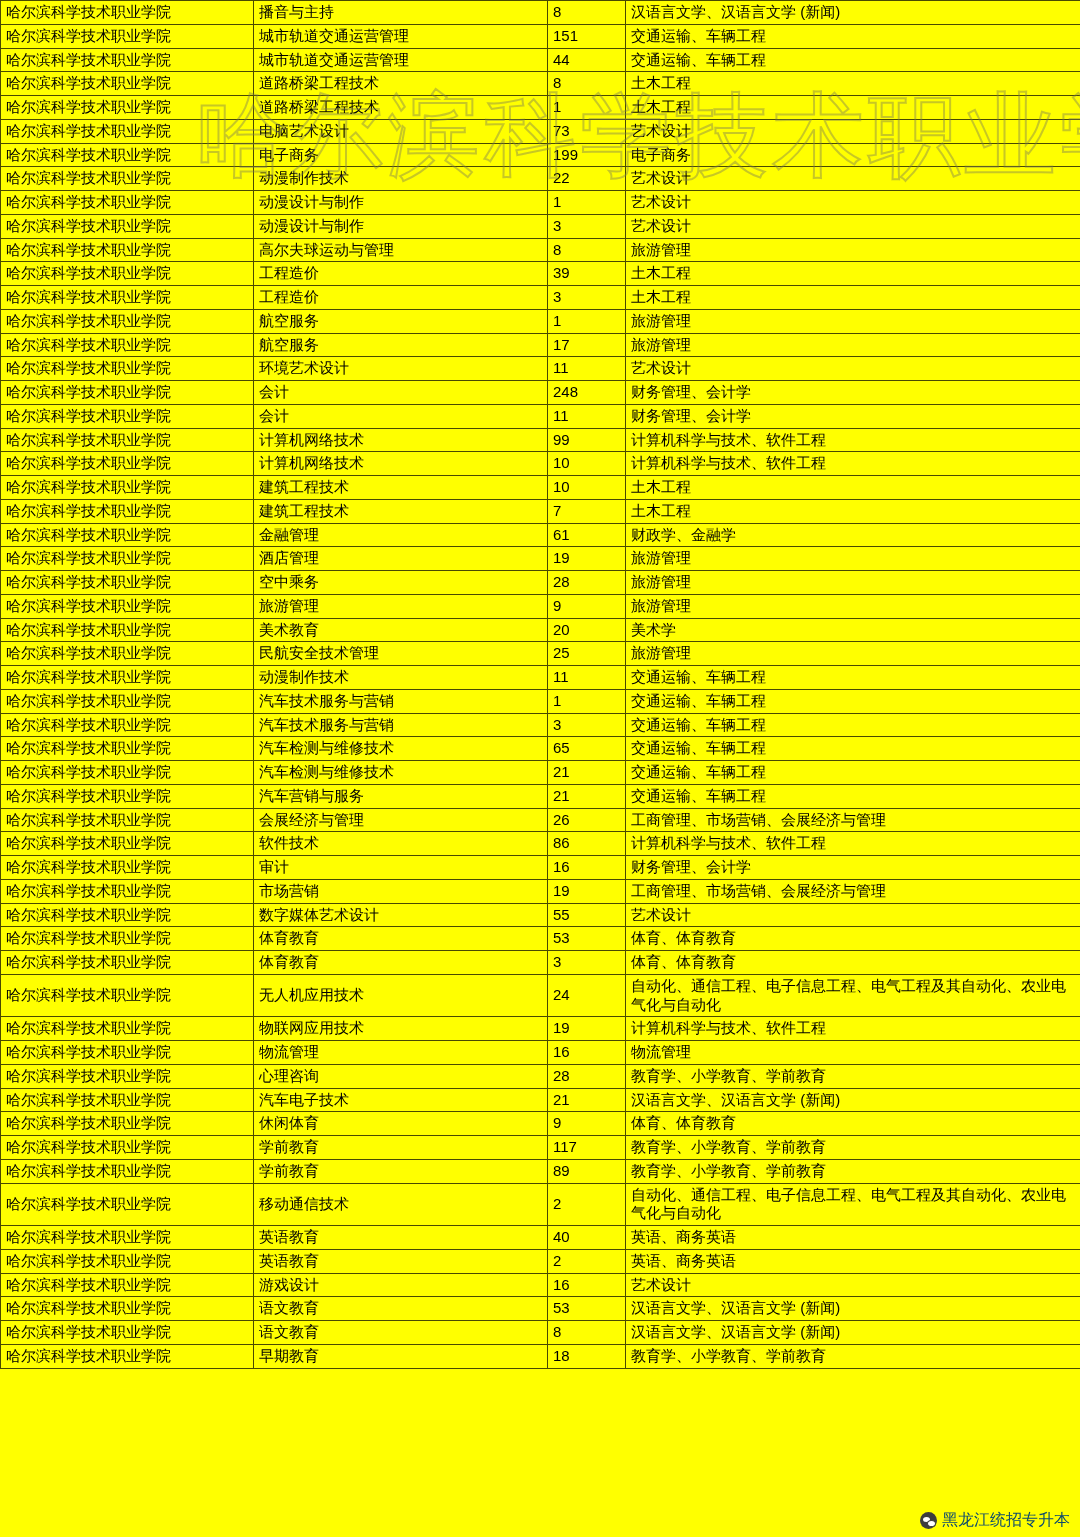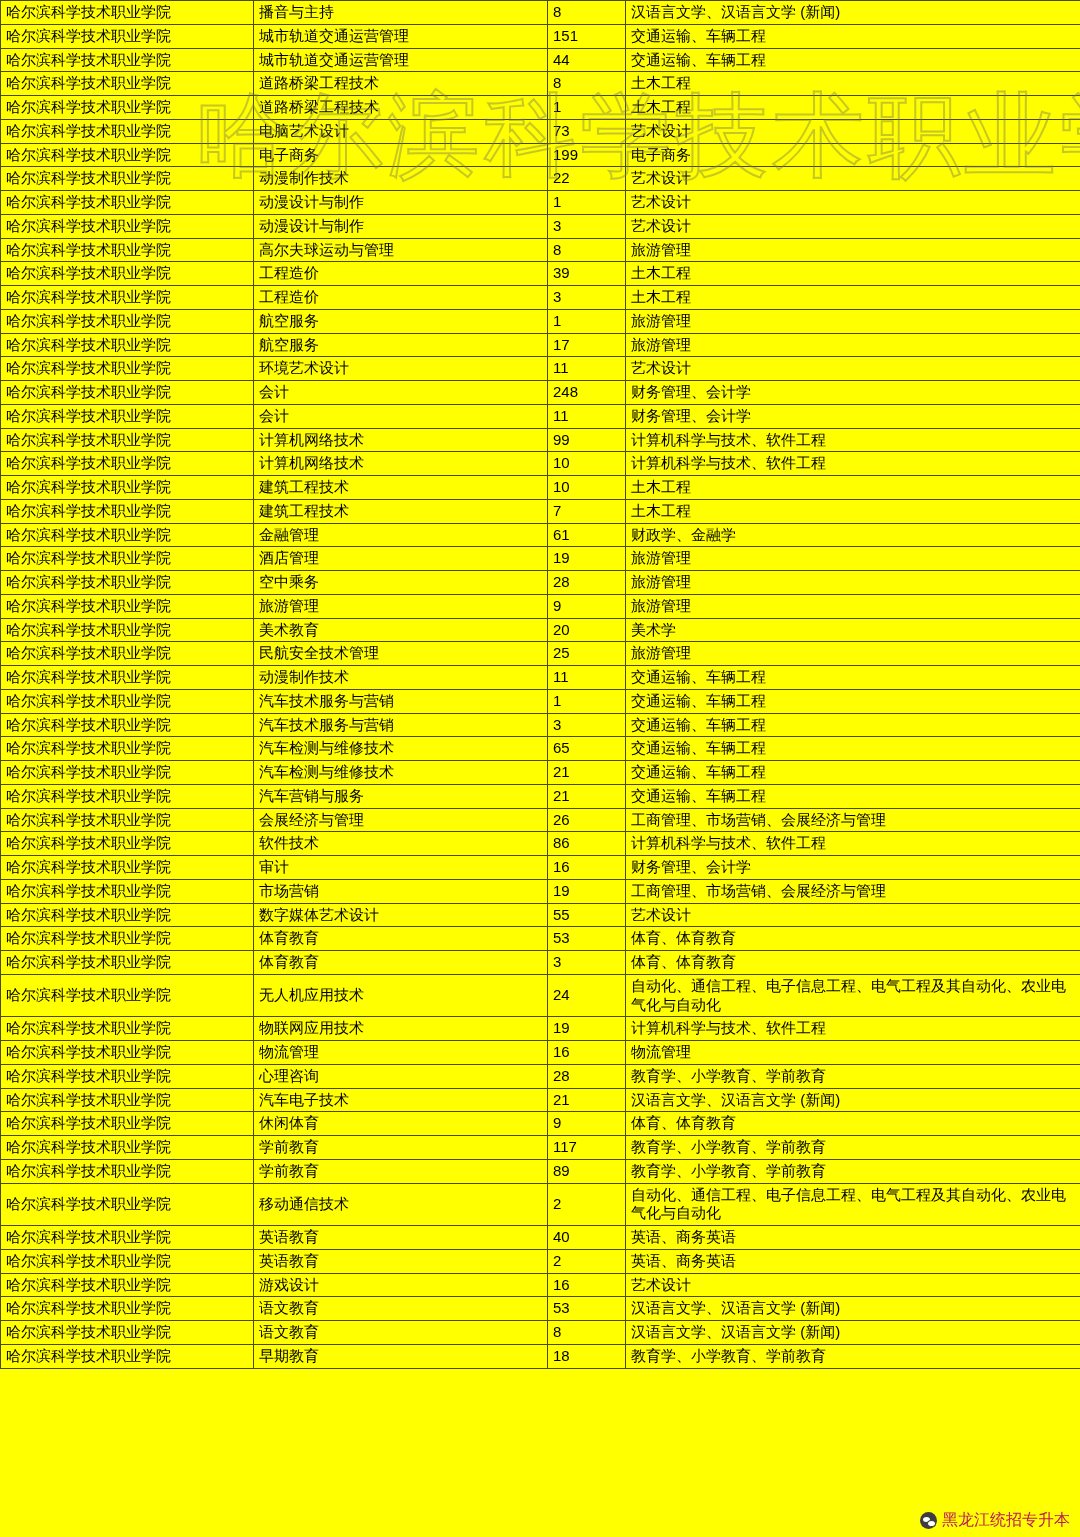--- a/index.html
+++ b/index.html
@@ -66,21 +66,21 @@
   }
   
   .badge {
     position: absolute;
     right: 6px;
     bottom: 4px;
     display: flex;
     align-items: center;
     gap: 5px;
     font-size: 16px;
-    color: #be185d;
+    color: #0c4a6e;
     background: rgba(255,255,0,0.65);
     padding: 2px 4px;
     border-radius: 2px;
   }
   .badge .wx {
     width: 17px;
     height: 17px;
     border-radius: 50%;
     background: #3d3d3d;
     position: relative;

